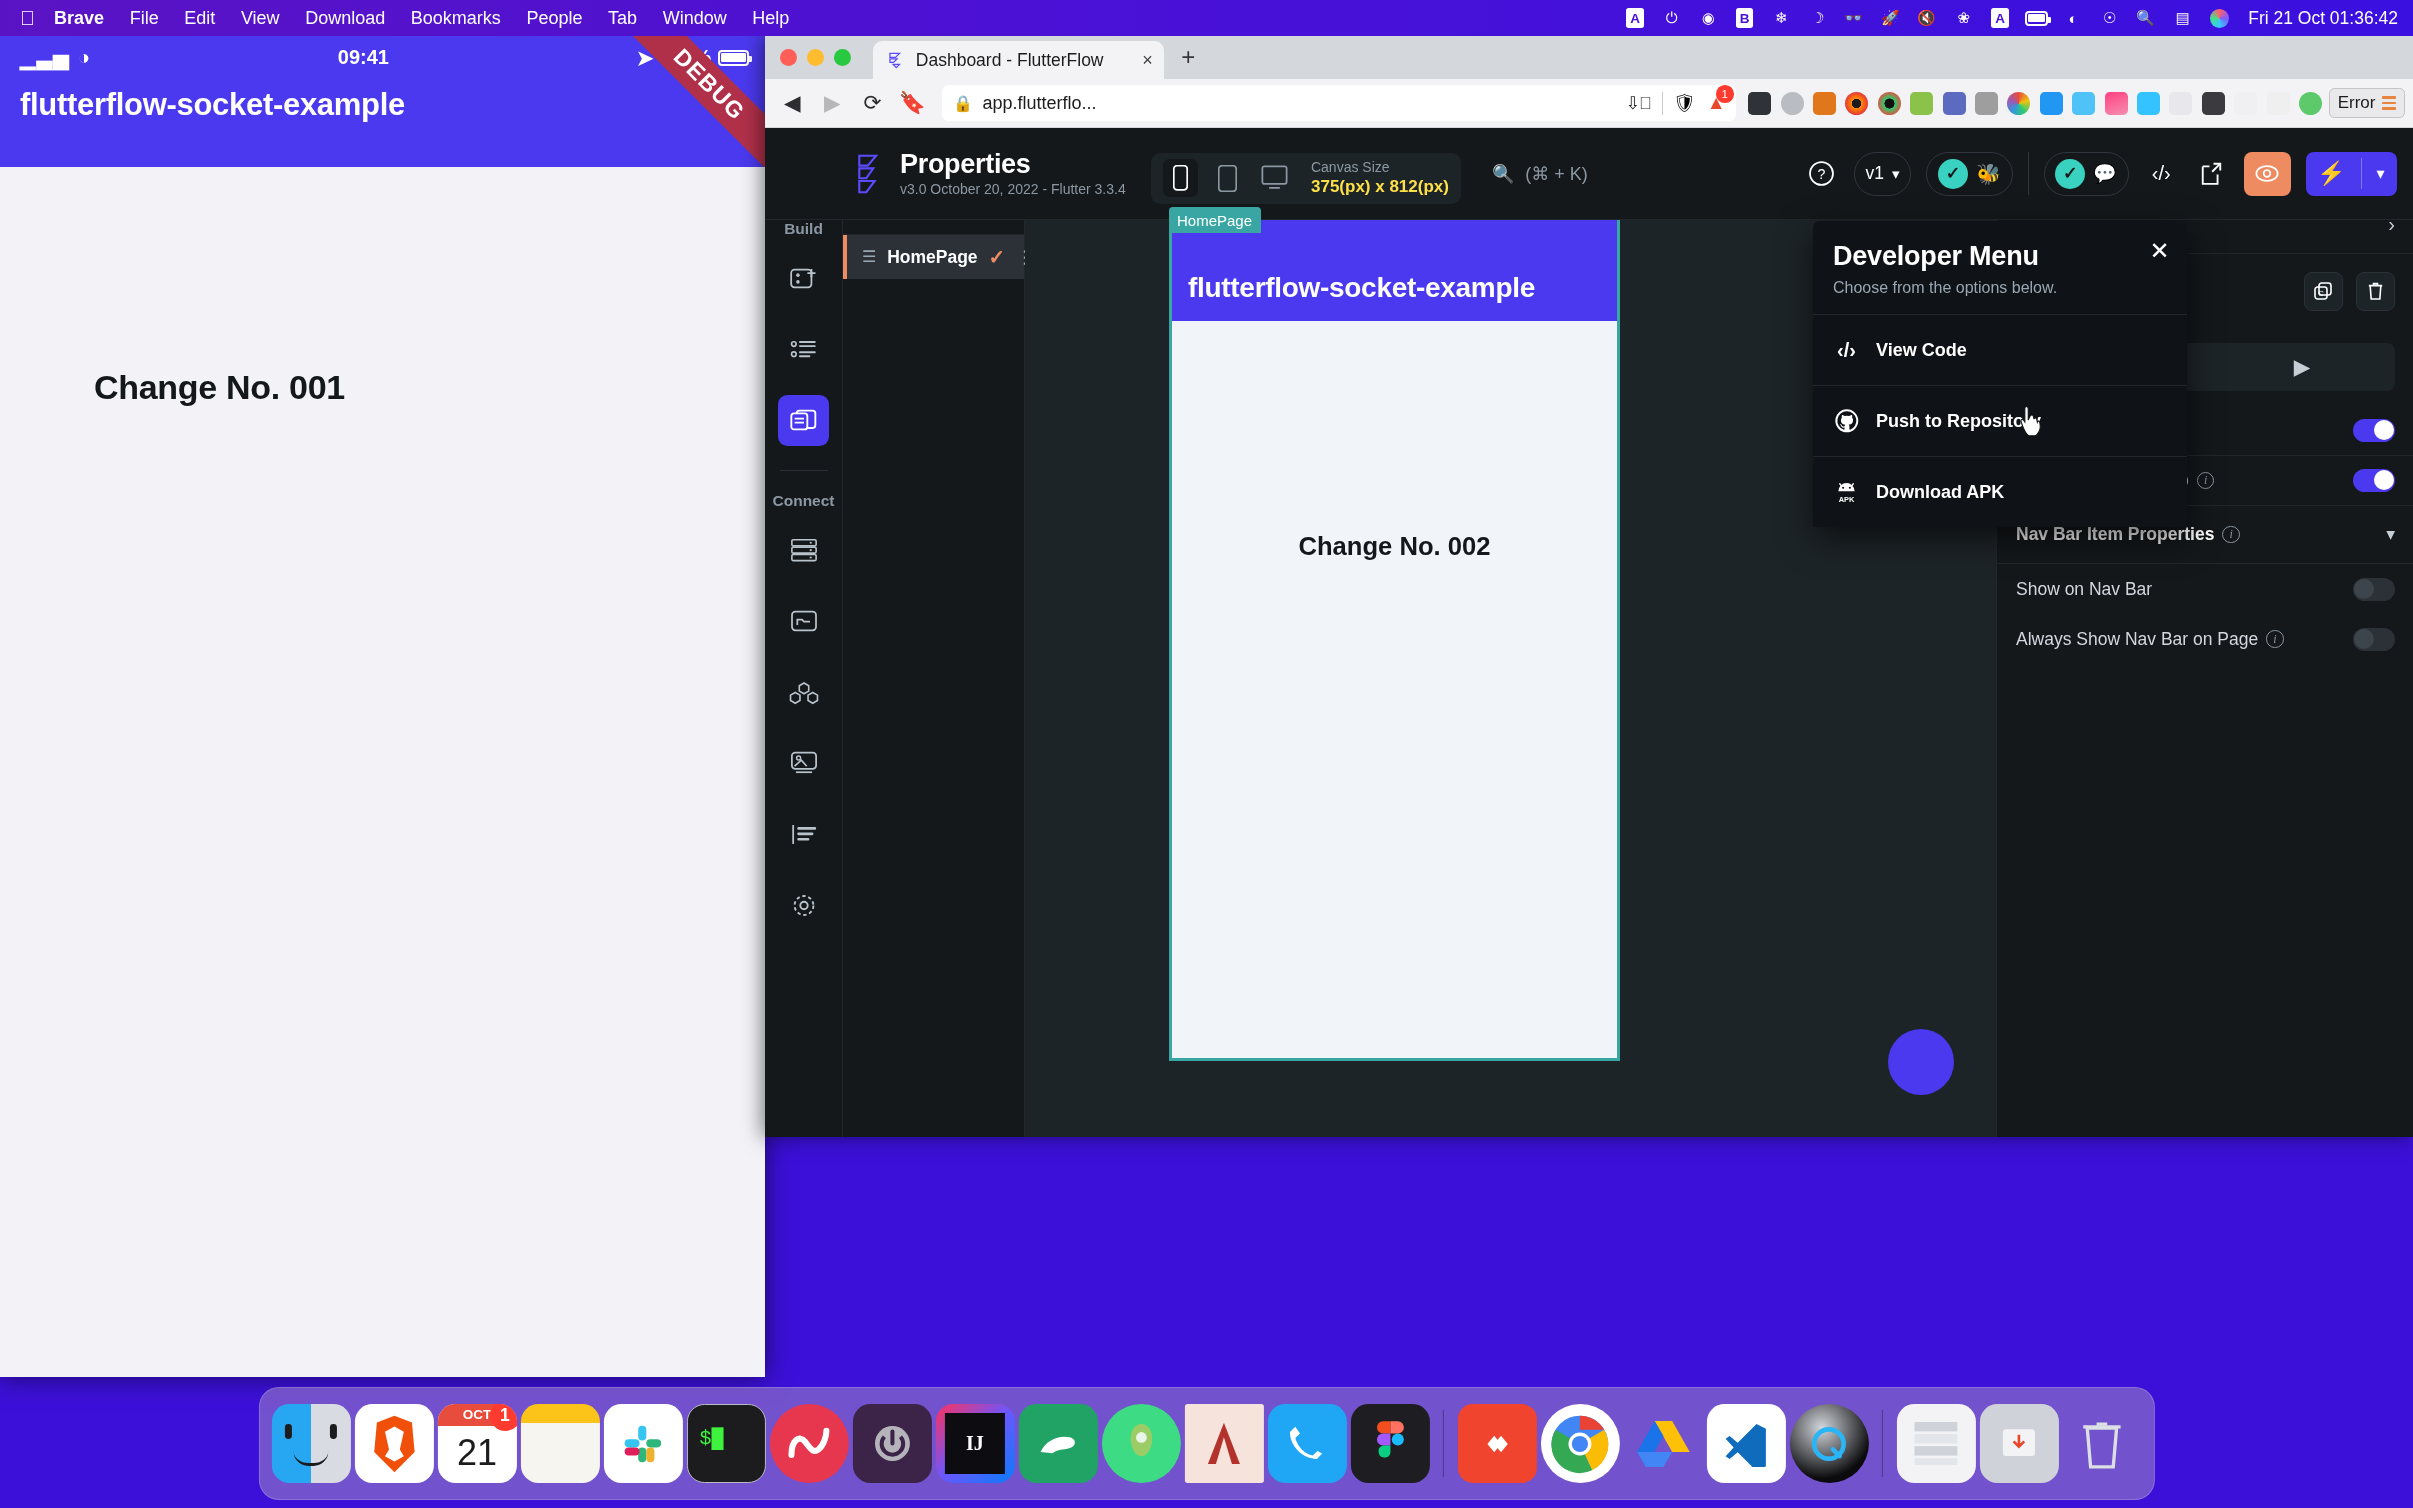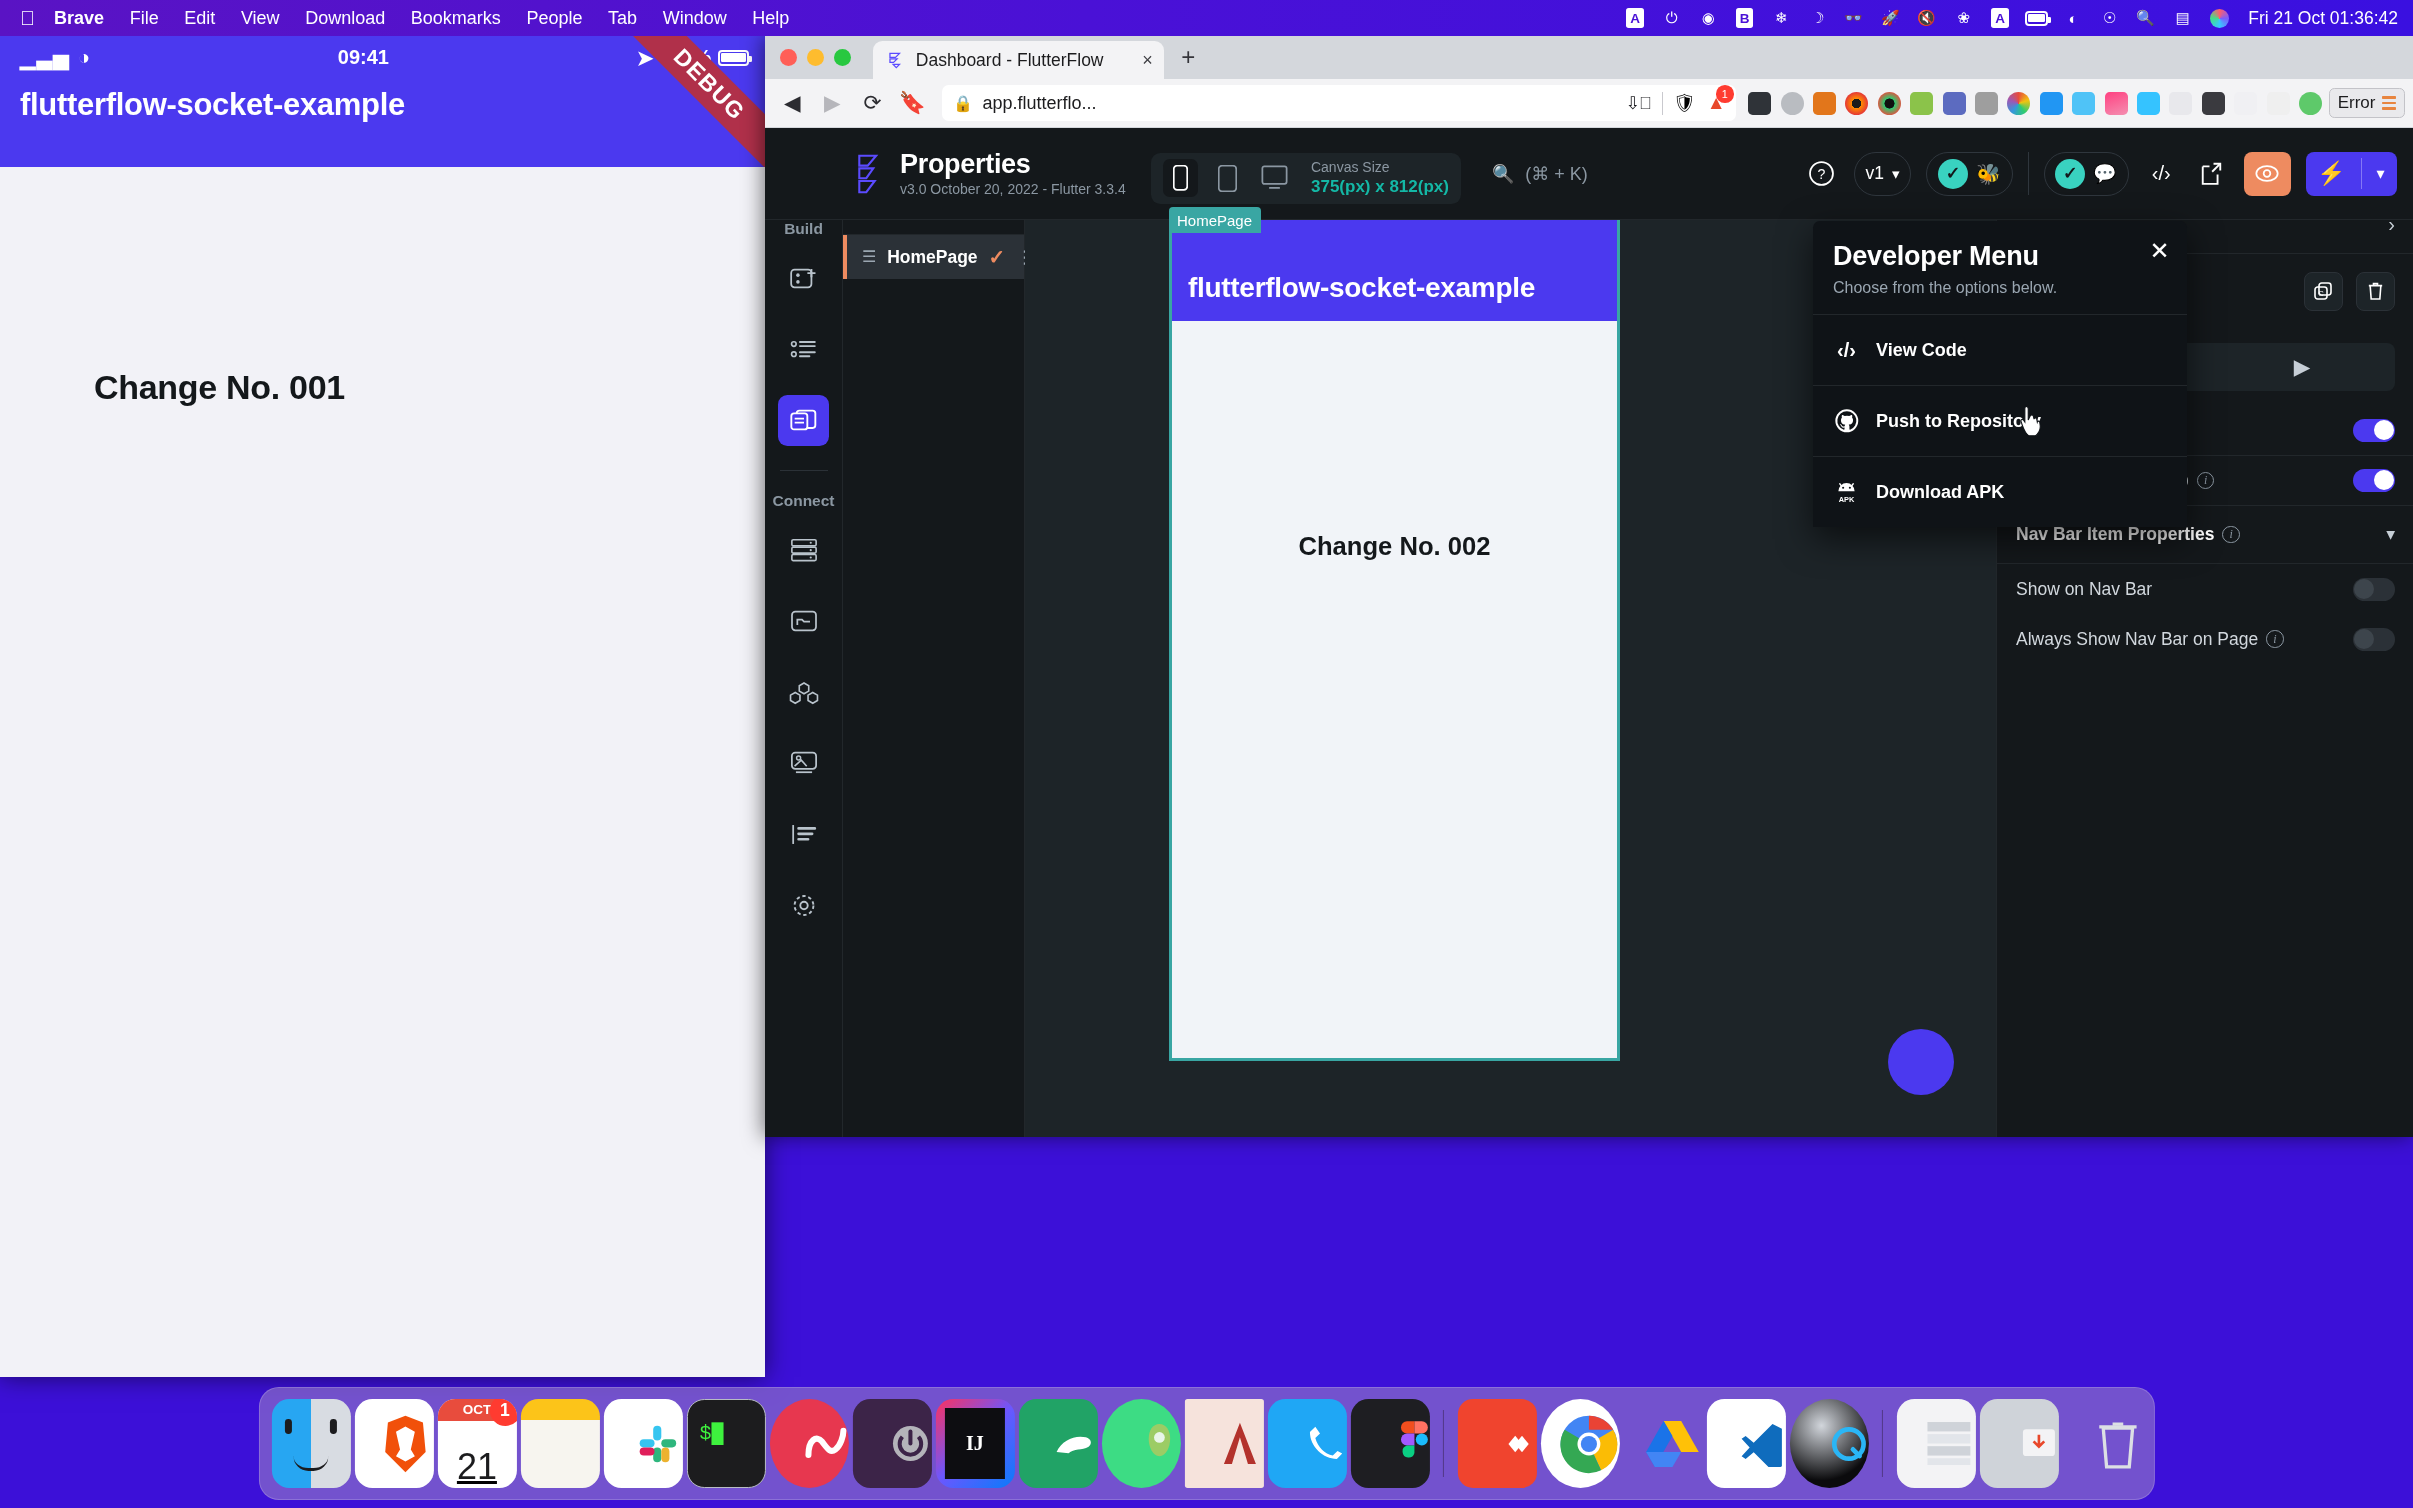--- a/index.html
+++ b/index.html
@@ -203,21 +203,21 @@
   #ffbrand { display:flex; align-items:center; gap:12px; }
   #ffbrand .txt .n { color:#fff; font-size:27px; font-weight:bold; letter-spacing:-0.3px; line-height:1.05;}
   #ffbrand .txt .v { color:#8b97a2; font-size:14px; margin-top:2px;}
   #devicepicker { display:flex; align-items:center; background:#1d2428; border-radius:9.4px;
                   height:51px; padding: 0 12px; gap: 12px; margin-left: 25.6px; margin-top: 9px;}
   #devicepicker .dv { width:35px; height:38px; display:flex; align-items:center; justify-content:center;
                       color:#8b97a2; cursor:pointer;}
   #devicepicker .dv.on { background:#14181b; border-radius:6.7px; color:#fff; }
   #canvassize { line-height:1.25; margin-left:6.7px;}
   #canvassize .cl { color:#8b97a2; font-size:14px;}
-  #canvassize .cv { color:#14b8a6; font-size:17px; font-weight:bold;}
+  #canvassize .cv { color:#fde047; font-size:17px; font-weight:bold;}
   #ffsearch { display:flex; align-items:center; gap:10.8px; margin-left:31px; color:#8b97a2; font-size:18px;}
   #ffright { margin-left:auto; display:flex; align-items:center; gap:15px; }
   .pill { height:44px; border-radius:22px; border:0.7px solid #2f363d; display:flex; align-items:center;
           padding: 0 10.8px; gap: 8px; color:#fff; font-size:17.5px; cursor:pointer;}
   .gchk { width:30px; height:30px; border-radius:50%; background:#39d2c0; display:flex;
           align-items:center; justify-content:center; color:#14181b; font-size:17.5px; font-weight:bold;}
   .iconbtn { width:35px; height:35px; display:flex; align-items:center; justify-content:center;
              color:#fff; cursor:pointer;}
   .vline { width:0.7px; height:43px; background:#2f363d; }
   #eyebtn { width:47px; height:44px; border-radius:8px; background:#ee8b60;
@@ -241,22 +241,22 @@
   #devmenu .item .ico { width:27px; height:27px; display:flex; align-items:center; justify-content:center; flex:none;}
   #cursor { position:absolute; left: 2018px; top: 405px; z-index: 55; }
 
   
   #dock {
     position:absolute; left:50%; transform:translateX(-50%); bottom: 8px;
     height: 113px; background: rgba(150,122,200,.62); border-radius: 20px;
     display:flex; align-items:center; padding: 0 12px; gap: 4px; z-index: 70;
     border: 0.7px solid rgba(255,255,255,.18);
   }
-  .dapp { width:79px; height:89px; border-radius:17.5px; position:relative; flex:none;
-          display:flex; align-items:center; justify-content:flex-end; overflow:hidden; cursor:pointer;text-decoration:underline;}
+  .dapp { width:79px; height:79px; border-radius:17.5px; position:relative; flex:none;
+          display:flex; align-items:center; justify-content:center; overflow:hidden; cursor:pointer;}
   .docksep { width:1.3px; height:67px; background:rgba(60,40,90,.6); margin: 0 9.4px; }
   .badge { position:absolute; top:-4px; right:-4px; width:31px; height:31px; border-radius:50%;
            background:#ff3b30; color:#fff; font-size:17.5px; display:flex; align-items:center;
            justify-content:center; font-weight:bold; }
 </style>
 </head>
 <body>
 
 <div id="menubar">
   <span class="apple"></span>

